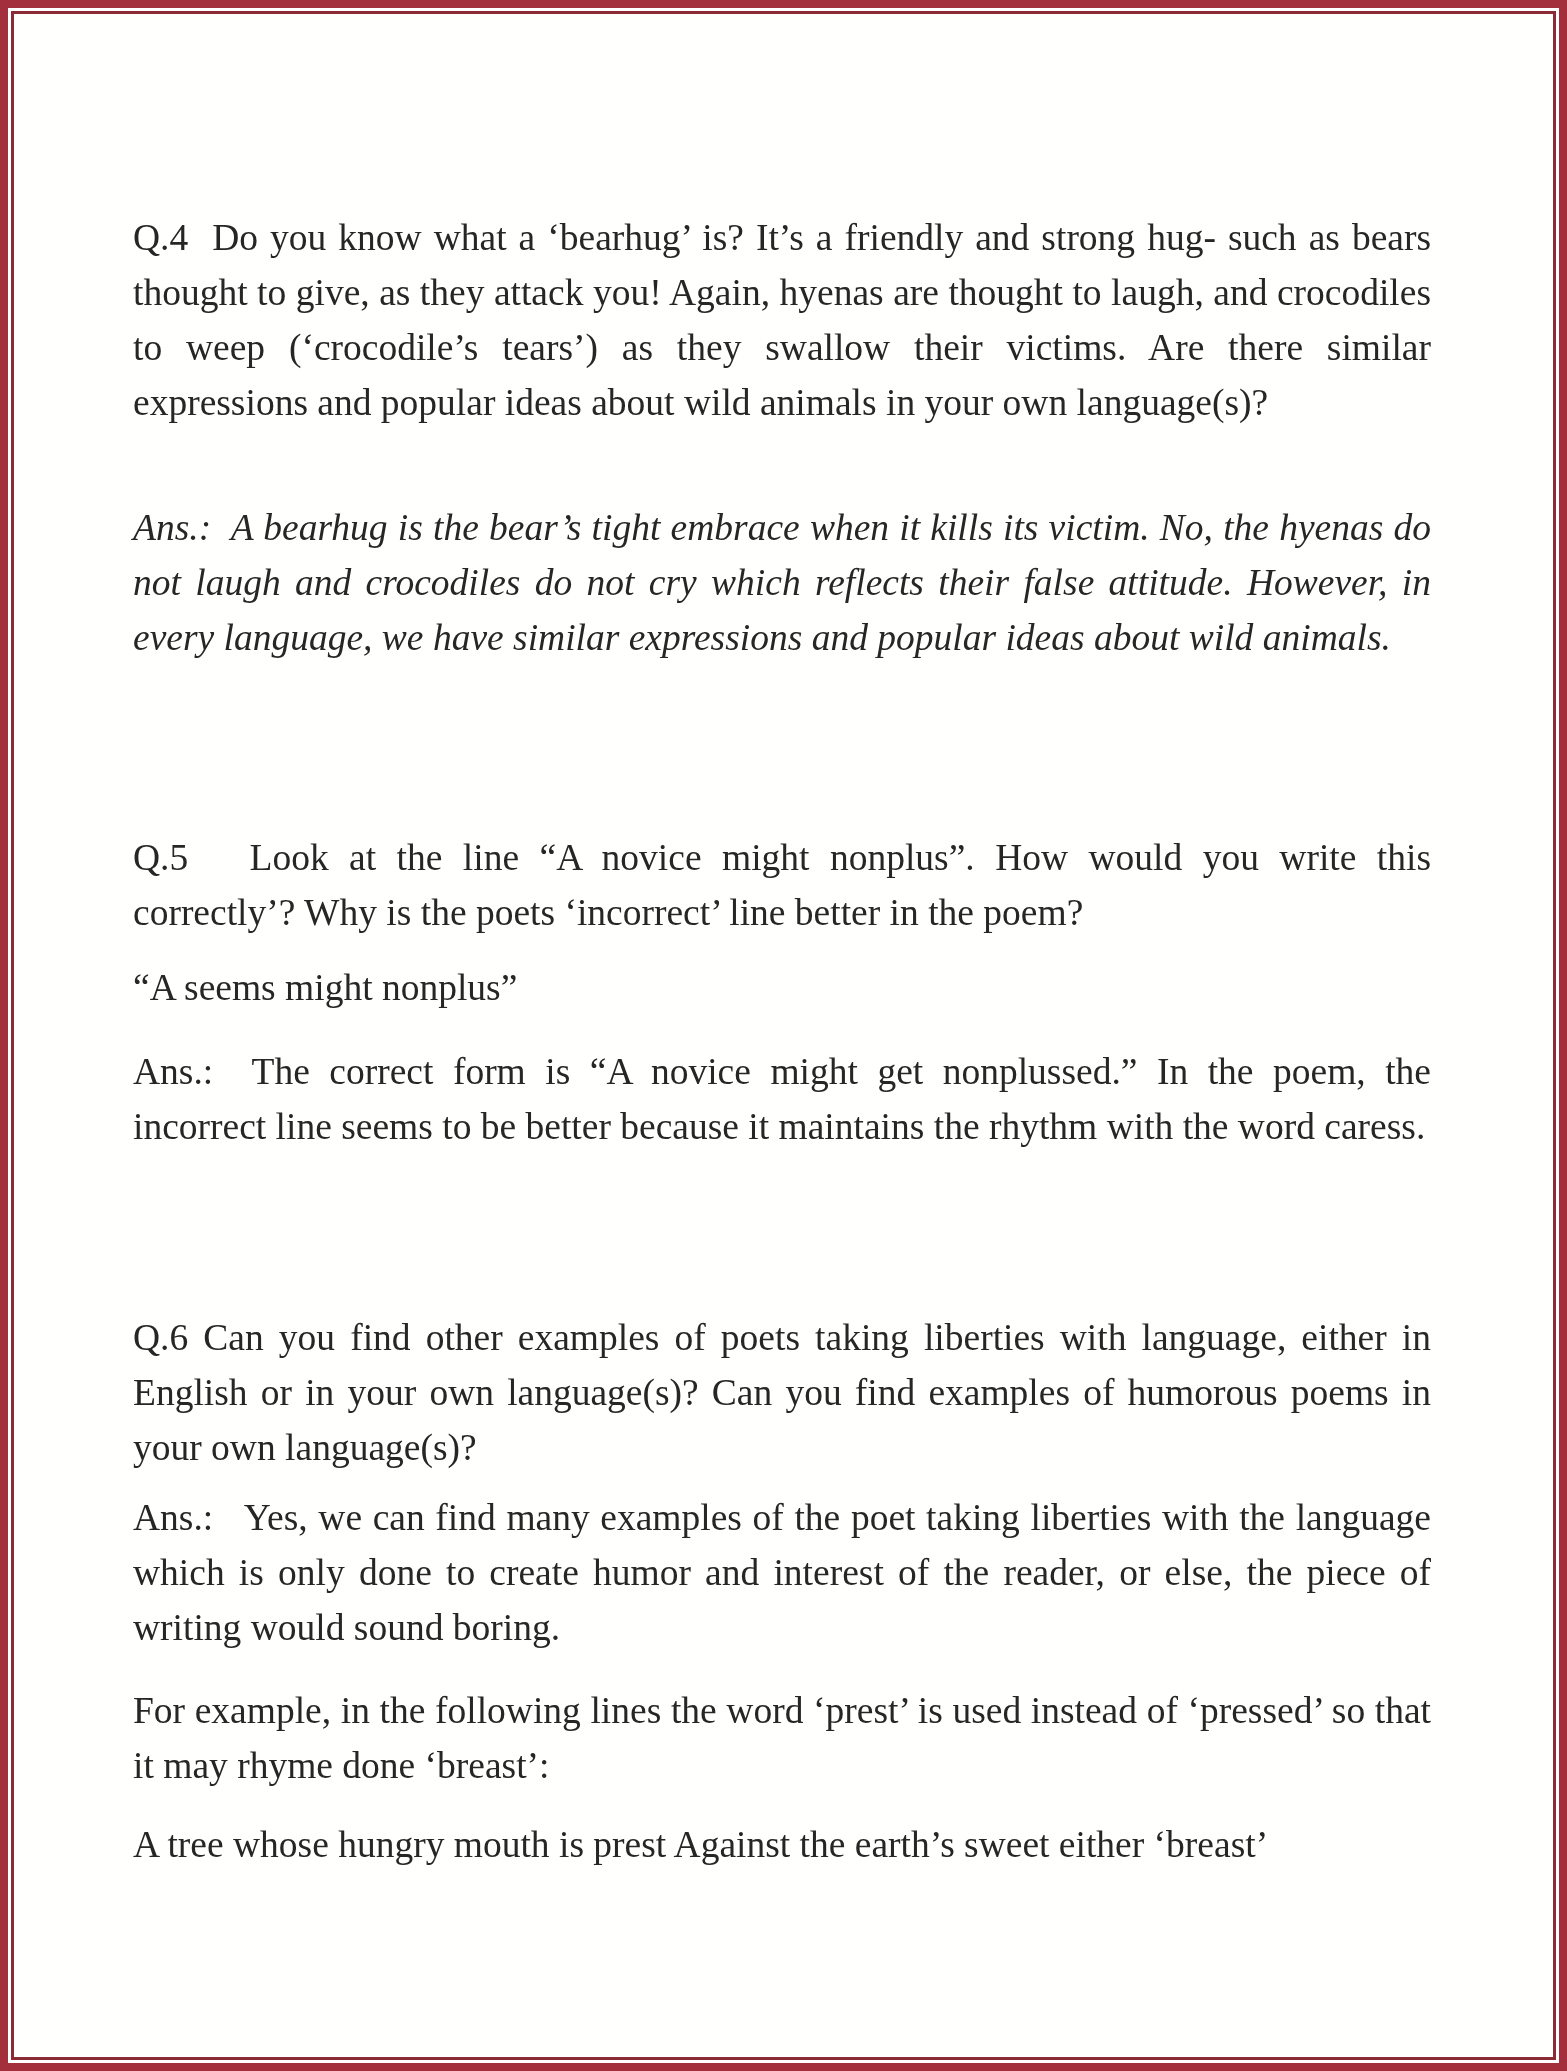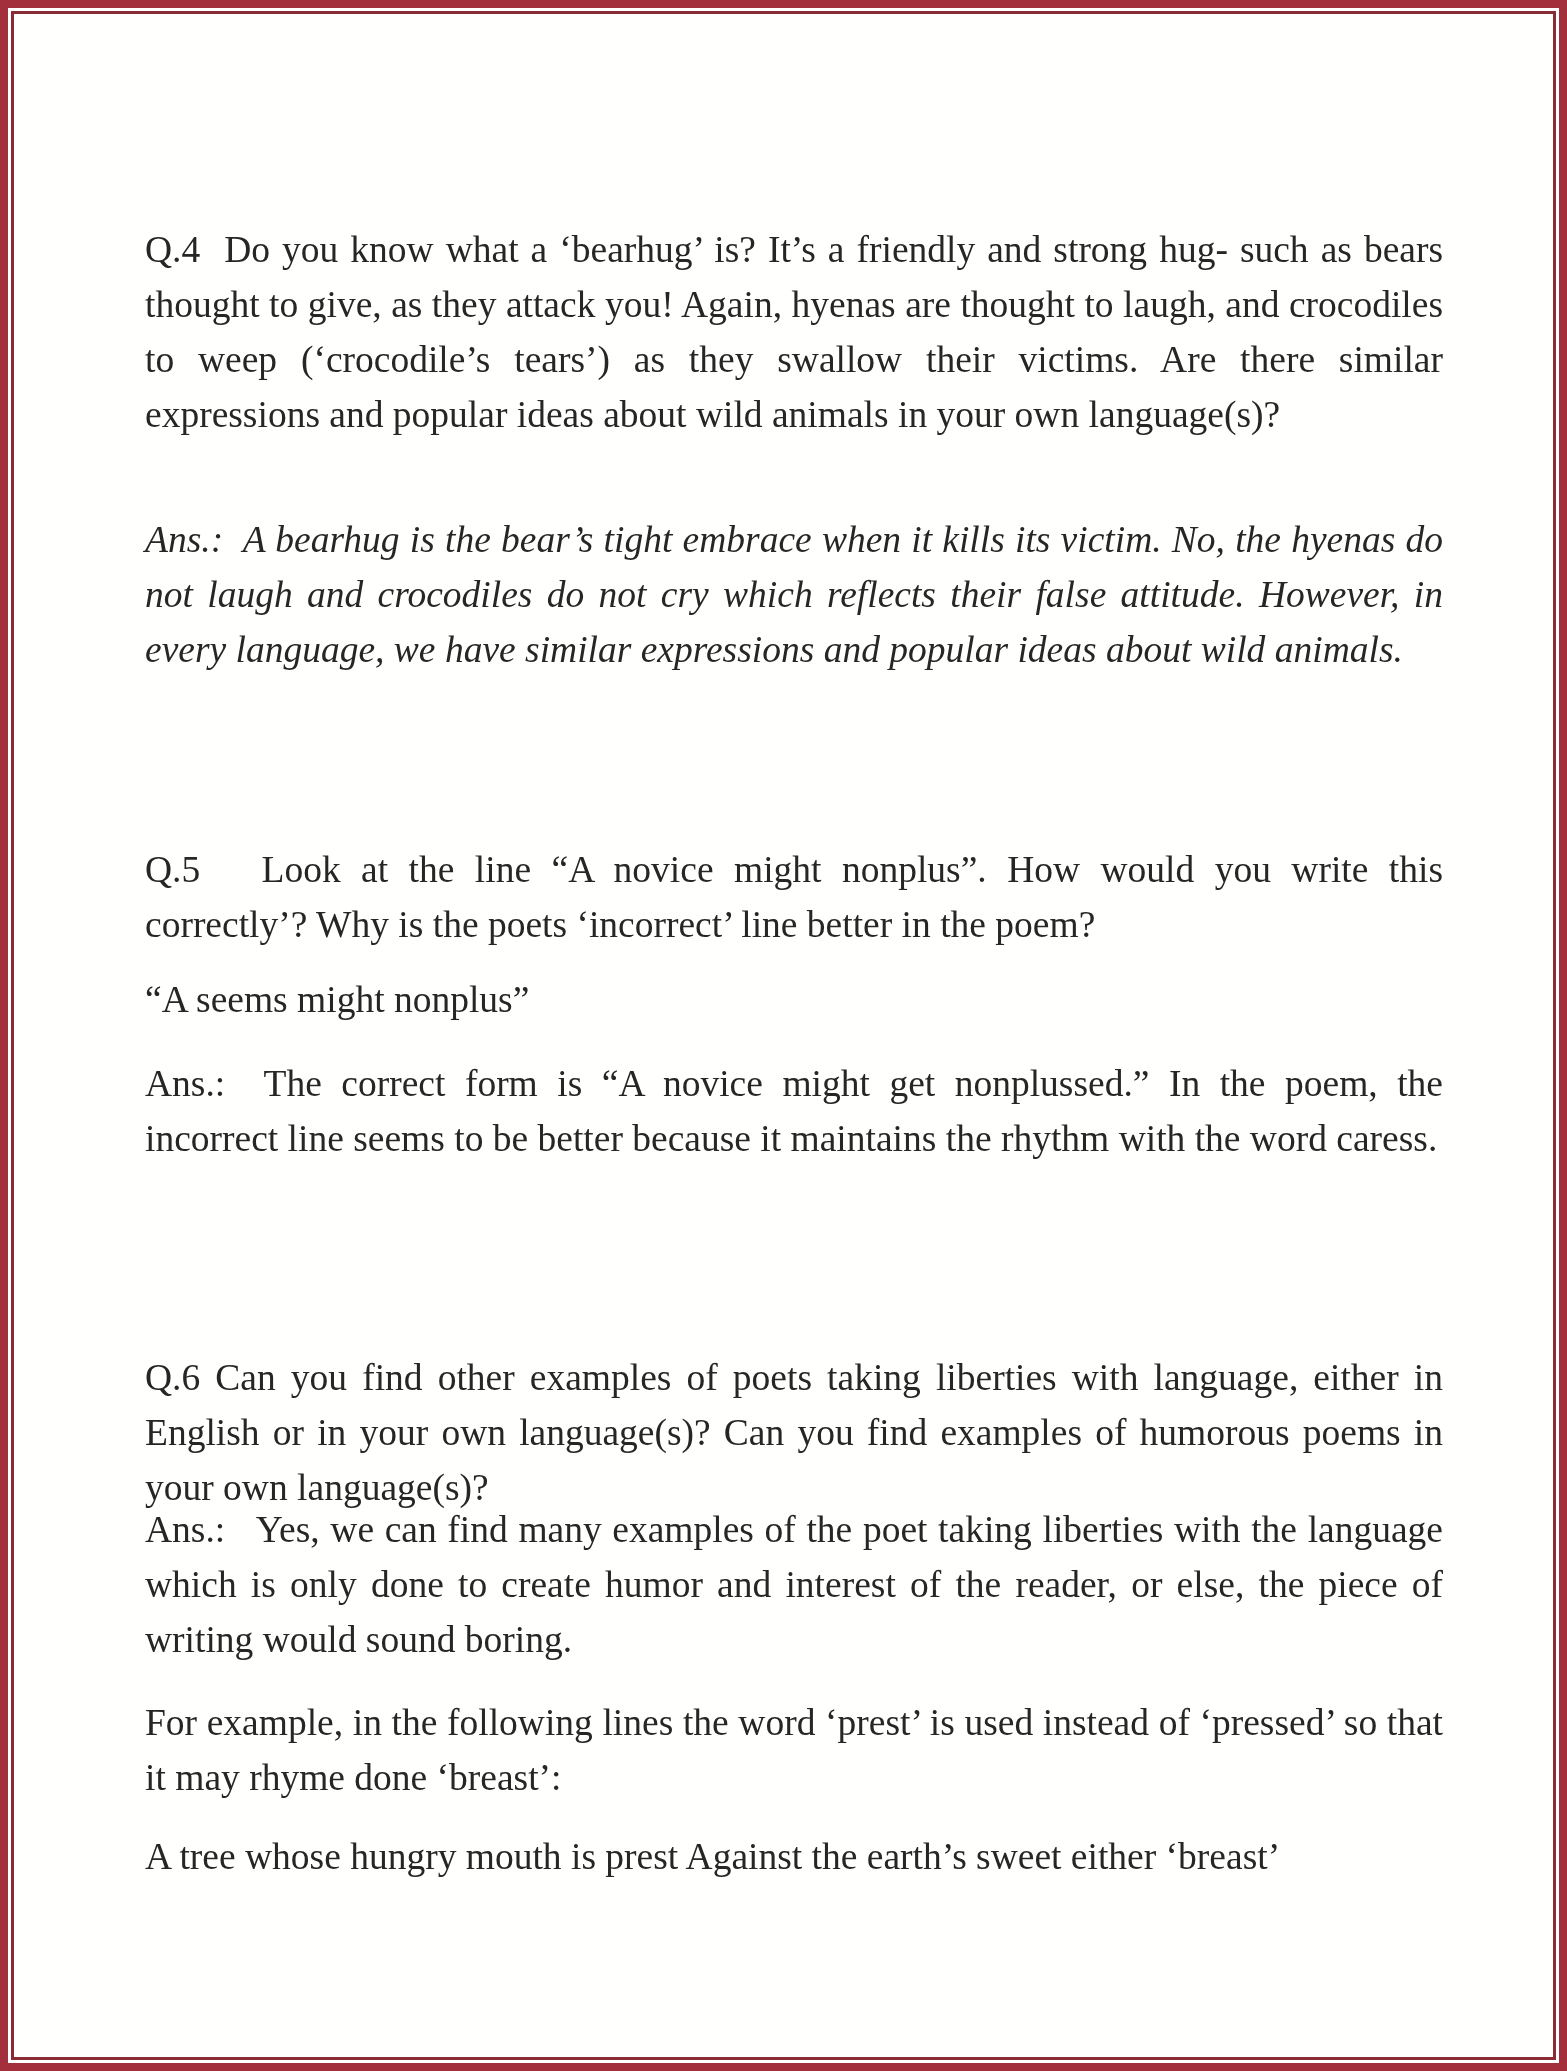--- a/index.html
+++ b/index.html
@@ -22,21 +22,21 @@
     position: absolute; left: 14px; top: 14px; right: 14px; bottom: 14px;
     background: #fffffd;
   }
   .para {
     position: absolute;
     left: 133px;
     width: 1298px;
     font-size: 37.5px;
     line-height: 55px;
     text-align: justify;
-    margin: 12px;
+    margin: 0;
   }
   .para.last-left { text-align: left; }
   .label { white-space: pre; }
 </style>
 </head>
 <body>
 
 <div class="frame-outer"></div>
 <div class="frame-inner"></div>
 
@@ -46,19 +46,19 @@
 <p class="para" style="top:210px;"><span class="label">Q.4</span><span class="label">  </span><span>Do you know what a ‘bearhug’ is? It’s a friendly and strong hug- such as bears thought to give, as they attack you! Again, hyenas are thought to laugh, and crocodiles to weep (‘crocodile’s tears’) as they swallow their victims. Are there similar expressions and popular ideas about wild animals in your own language(s)?</span></p>
 
 <p class="para" style="top:500px;font-style:italic;"><span class="label">Ans.:</span><span class="label">  </span><span>A bearhug is the bear’s tight embrace when it kills its victim. No, the hyenas do not laugh and crocodiles do not cry which reflects their false attitude. However, in every language, we have similar expressions and popular ideas about wild animals.</span></p>
 
 <p class="para" style="top:830px;"><span class="label">Q.5</span><span class="label">   </span><span>Look at the line “A novice might nonplus”. How would you write this correctly’? Why is the poets ‘incorrect’ line better in the poem?</span></p>
 
 <p class="para last-left" style="top:960px;">“A seems might nonplus”</p>
 
 <p class="para" style="top:1044px;font-family:Liberation Serif, serif;"><span class="label">Ans.:</span><span class="label">  </span><span>The correct form is “A novice might get nonplussed.” In the poem, the incorrect line seems to be better because it maintains the rhythm with the word caress.</span></p>
 
-<p class="para" style="top:1338px;"><span class="label">Q.6</span><span class="label"> </span><span>Can you find other examples of poets taking liberties with language, either in English or in your own language(s)? Can you find examples of humorous poems in your own language(s)?</span></p>
+<p class="para" style="top:1310px;"><span class="label">Q.6</span><span class="label"> </span><span>Can you find other examples of poets taking liberties with language, either in English or in your own language(s)? Can you find examples of humorous poems in your own language(s)?</span></p>
 
 <p class="para" style="top:1490px;"><span class="label">Ans.:</span><span class="label">   </span><span>Yes, we can find many examples of the poet taking liberties with the language which is only done to create humor and interest of the reader, or else, the piece of writing would sound boring.</span></p>
 
 <p class="para" style="top:1683px;">For example, in the following lines the word ‘prest’ is used instead of ‘pressed’ so that it may rhyme done ‘breast’:</p>
 
 <p class="para" style="top:1817px;">A tree whose hungry mouth is prest Against the earth’s sweet either ‘breast’</p>
 
 </body></html>

